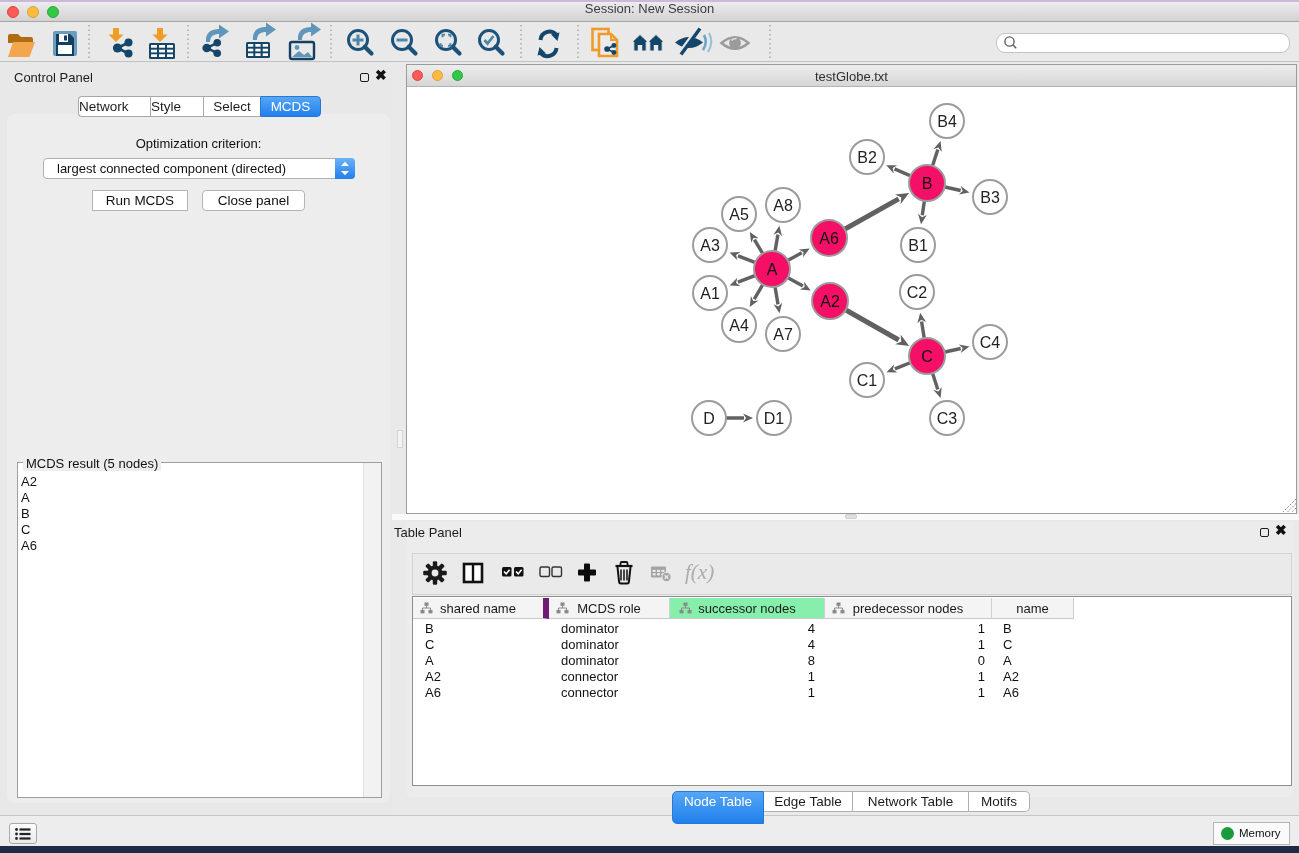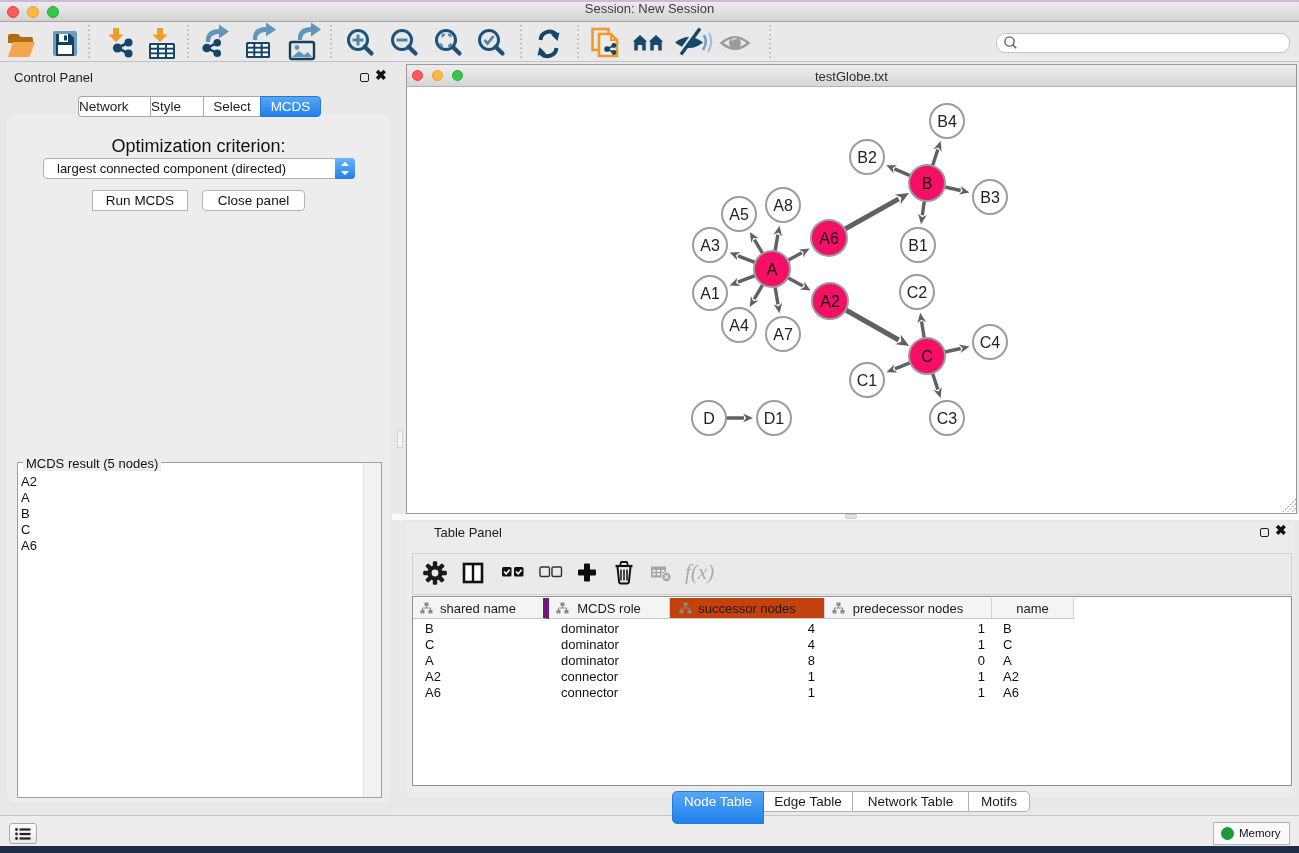--- a/index.html
+++ b/index.html
@@ -111,21 +111,21 @@
   </svg>
 <div class="abs" style="left:0;top:62px;width:392px;height:753px;background:#e8e8e8"></div>
 <div class="abs" style="left:14px;top:70px;font-size:13px;color:#1c1c1c">Control Panel</div>
 <div class="abs" style="left:360px;top:73px;width:9px;height:9px;border:1.6px solid #1b1b1b;border-radius:2px"></div>
 <div class="abs" style="left:375px;top:67px;font-size:14px;font-weight:bold;color:#111">✖</div>
 <div class="abs" style="left:7px;top:114px;width:383px;height:689px;background:#ededed;border-radius:8px"></div>
 <div class="abs" style="left:78px;top:96px;width:72px;height:21px;background:#fff;border:1px solid #a8a8a8;border-right:none;border-radius:4px 0 0 4px;color:#1c1c1c;font-size:13.5px;line-height:20px">Network</div>
 <div class="abs" style="left:150px;top:96px;width:53px;height:21px;background:#fff;border:1px solid #a8a8a8;border-right:none;color:#1c1c1c;font-size:13.5px;text-align:left;line-height:20px">Style</div>
 <div class="abs" style="left:203px;top:96px;width:57px;height:21px;background:#fff;border:1px solid #a8a8a8;border-right:none;color:#1c1c1c;font-size:13.5px;text-align:center;line-height:20px">Select</div>
 <div class="abs" style="left:260px;top:96px;width:61px;height:21px;background:linear-gradient(#56a7f5,#2080ec);border:1px solid #2878d8;border-radius:0 4px 4px 0;color:#fff;font-size:13.5px;text-align:center;line-height:20px">MCDS</div>
-<div class="abs" style="left:7px;top:136px;width:383px;text-align:center;font-size:18px;color:#111">Optimization criterion:</div>
+<div class="abs" style="left:7px;top:136px;width:383px;text-align:center;font-size:13px;color:#111">Optimization criterion:</div>
 <div class="abs" style="left:43px;top:158px;width:312px;height:21px;background:#fff;border:1px solid #b0b0b0;border-radius:4px;font-size:13px;color:#111;line-height:19px;padding-left:13px">largest connected component (directed)</div>
 <div class="abs" style="left:335px;top:158px;width:20px;height:21px;background:linear-gradient(#6cb2f8,#2080ec);border-radius:0 4px 4px 0;"></div>
 <svg width="20" height="21" class="abs" style="left:335px;top:158px">
     <path d="M 6,8 l 4,-4.2 l 4,4.2 z" fill="#fff"></path>
     <path d="M 6,13 l 4,4.2 l 4,-4.2 z" fill="#fff"></path>
   </svg>
 <div class="abs" style="left:92px;top:190px;width:96px;height:21px;background:#fff;border:1px solid #b4b4b4;border-radius:0;font-size:13.5px;color:#111;text-align:center;line-height:19px">Run MCDS</div>
 <div class="abs" style="left:202px;top:190px;width:103px;height:21px;background:#fff;border:1px solid #b4b4b4;border-radius:4px;font-size:13.5px;color:#111;text-align:center;line-height:19px">Close panel</div>
 <div class="abs" style="left:17px;top:462px;width:365px;height:336px;border:1px solid #9e9e9e"></div>
 <div class="abs" style="left:18px;top:463px;width:363px;height:334px;background:#fff"></div>
@@ -241,21 +241,21 @@
 <circle cx="460" cy="292" r="17" fill="#fff" stroke="#9c9c9c" stroke-width="2"></circle>
 <text x="460" y="297.5" font-size="16" fill="#222" text-anchor="middle" font-family="Liberation Sans, sans-serif">C1</text>
 <circle cx="540" cy="330" r="17" fill="#fff" stroke="#9c9c9c" stroke-width="2"></circle>
 <text x="540" y="335.5" font-size="16" fill="#222" text-anchor="middle" font-family="Liberation Sans, sans-serif">C3</text>
 <circle cx="302" cy="330" r="17" fill="#fff" stroke="#9c9c9c" stroke-width="2"></circle>
 <text x="302" y="335.5" font-size="16" fill="#222" text-anchor="middle" font-family="Liberation Sans, sans-serif">D</text>
 <circle cx="367" cy="330" r="17" fill="#fff" stroke="#9c9c9c" stroke-width="2"></circle>
 <text x="367" y="335.5" font-size="16" fill="#222" text-anchor="middle" font-family="Liberation Sans, sans-serif">D1</text>
 </svg>
 <div class="abs" style="left:406px;top:522px;width:888px;height:275px;background:#ececec;border-radius:0 0 6px 6px"></div>
-<div class="abs" style="left:434px;top:525px;font-size:13px;color:#1c1c1c">Table Panel</div>
+<div class="abs" style="left:394px;top:525px;font-size:13px;color:#1c1c1c">Table Panel</div>
 <div class="abs" style="left:1260px;top:528px;width:9px;height:9px;border:1.6px solid #1b1b1b;border-radius:2px"></div>
 <div class="abs" style="left:1275px;top:522px;font-size:14px;font-weight:bold;color:#111">✖</div>
 <div class="abs" style="left:412px;top:553px;width:880px;height:42px;background:#eaeaea;border:1px solid #d2d2d2"></div>
 <svg width="320" height="42" style="position:absolute;left:415px;top:552px">
 <rect x="17.8" y="9.2" width="4.4" height="6" rx="1.2" fill="#1a1a1a" transform="rotate(0 20 21)"></rect>
     <rect x="17.8" y="9.2" width="4.4" height="6" rx="1.2" fill="#1a1a1a" transform="rotate(45 20 21)"></rect>
     <rect x="17.8" y="9.2" width="4.4" height="6" rx="1.2" fill="#1a1a1a" transform="rotate(90 20 21)"></rect>
     <rect x="17.8" y="9.2" width="4.4" height="6" rx="1.2" fill="#1a1a1a" transform="rotate(135 20 21)"></rect>
     <rect x="17.8" y="9.2" width="4.4" height="6" rx="1.2" fill="#1a1a1a" transform="rotate(180 20 21)"></rect>
     <rect x="17.8" y="9.2" width="4.4" height="6" rx="1.2" fill="#1a1a1a" transform="rotate(225 20 21)"></rect>
@@ -286,21 +286,21 @@
 <rect x="242.0" y="21.2" width="3" height="2.2" fill="#e9e9e9"></rect>
 <rect x="246.4" y="17.8" width="3" height="2.2" fill="#e9e9e9"></rect>
 <rect x="246.4" y="21.2" width="3" height="2.2" fill="#e9e9e9"></rect>
 <circle cx="251.5" cy="25" r="4.6" fill="#a3a3a3" stroke="#e9e9e9" stroke-width="1"></circle>
 <path d="M 249.7,23.2 l 3.6,3.6 M 253.3,23.2 l -3.6,3.6" stroke="#e9e9e9" stroke-width="1.4"></path>
 </svg>
 <div style="position:absolute;left:685px;top:560px;font-family:'Liberation Serif',serif;font-style:italic;font-size:21px;color:#ababab">f(x)</div>
 <div class="abs" style="left:412px;top:596px;width:880px;height:190px;background:#fff;border:1px solid #8e8e8e"></div>
 <div class="abs" style="left:413px;top:598px;width:136px;height:21px;background:#f4f4f4;border-right:6px solid #701a75;border-bottom:1px solid #c9c9c9;font-size:13px;color:#1a1a1a;text-align:center;line-height:21px">shared name</div>
 <div class="abs" style="left:549px;top:598px;width:121px;height:21px;background:#f4f4f4;border-right:1px solid #d0d0d0;border-bottom:1px solid #c9c9c9;font-size:13px;color:#1a1a1a;text-align:center;line-height:21px">MCDS role</div>
-<div class="abs" style="left:670px;top:598px;width:155px;height:21px;background:#c2410c;border-right:1px solid #d0d0d0;border-bottom:1px solid #c9c9c9;font-size:13px;color:#1a1a1a;text-align:center;line-height:21px">successor nodes</div>
+<div class="abs" style="left:670px;top:598px;width:155px;height:21px;background:#86efac;border-right:1px solid #d0d0d0;border-bottom:1px solid #c9c9c9;font-size:13px;color:#1a1a1a;text-align:center;line-height:21px">successor nodes</div>
 <div class="abs" style="left:825px;top:598px;width:167px;height:21px;background:#f4f4f4;border-right:1px solid #d0d0d0;border-bottom:1px solid #c9c9c9;font-size:13px;color:#1a1a1a;text-align:center;line-height:21px">predecessor nodes</div>
 <div class="abs" style="left:992px;top:598px;width:82px;height:21px;background:#f4f4f4;border-right:1px solid #d0d0d0;border-bottom:1px solid #c9c9c9;font-size:13px;color:#1a1a1a;text-align:center;line-height:21px">name</div>
 <svg width="13" height="12" style="position:absolute;left:420px;top:602px">
     <g stroke="#8a8a8a" stroke-width="1" fill="none">
       <path d="M 6.5,4 v 2 M 2.5,8 v -2 h 8 v 2"></path>
     </g>
     <rect x="4.5" y="0.5" width="4" height="3.4" fill="#8a8a8a"></rect>
     <rect x="0.5" y="8" width="4" height="3.4" fill="#8a8a8a"></rect>
     <rect x="8.5" y="8" width="4" height="3.4" fill="#8a8a8a"></rect>
   </svg>

